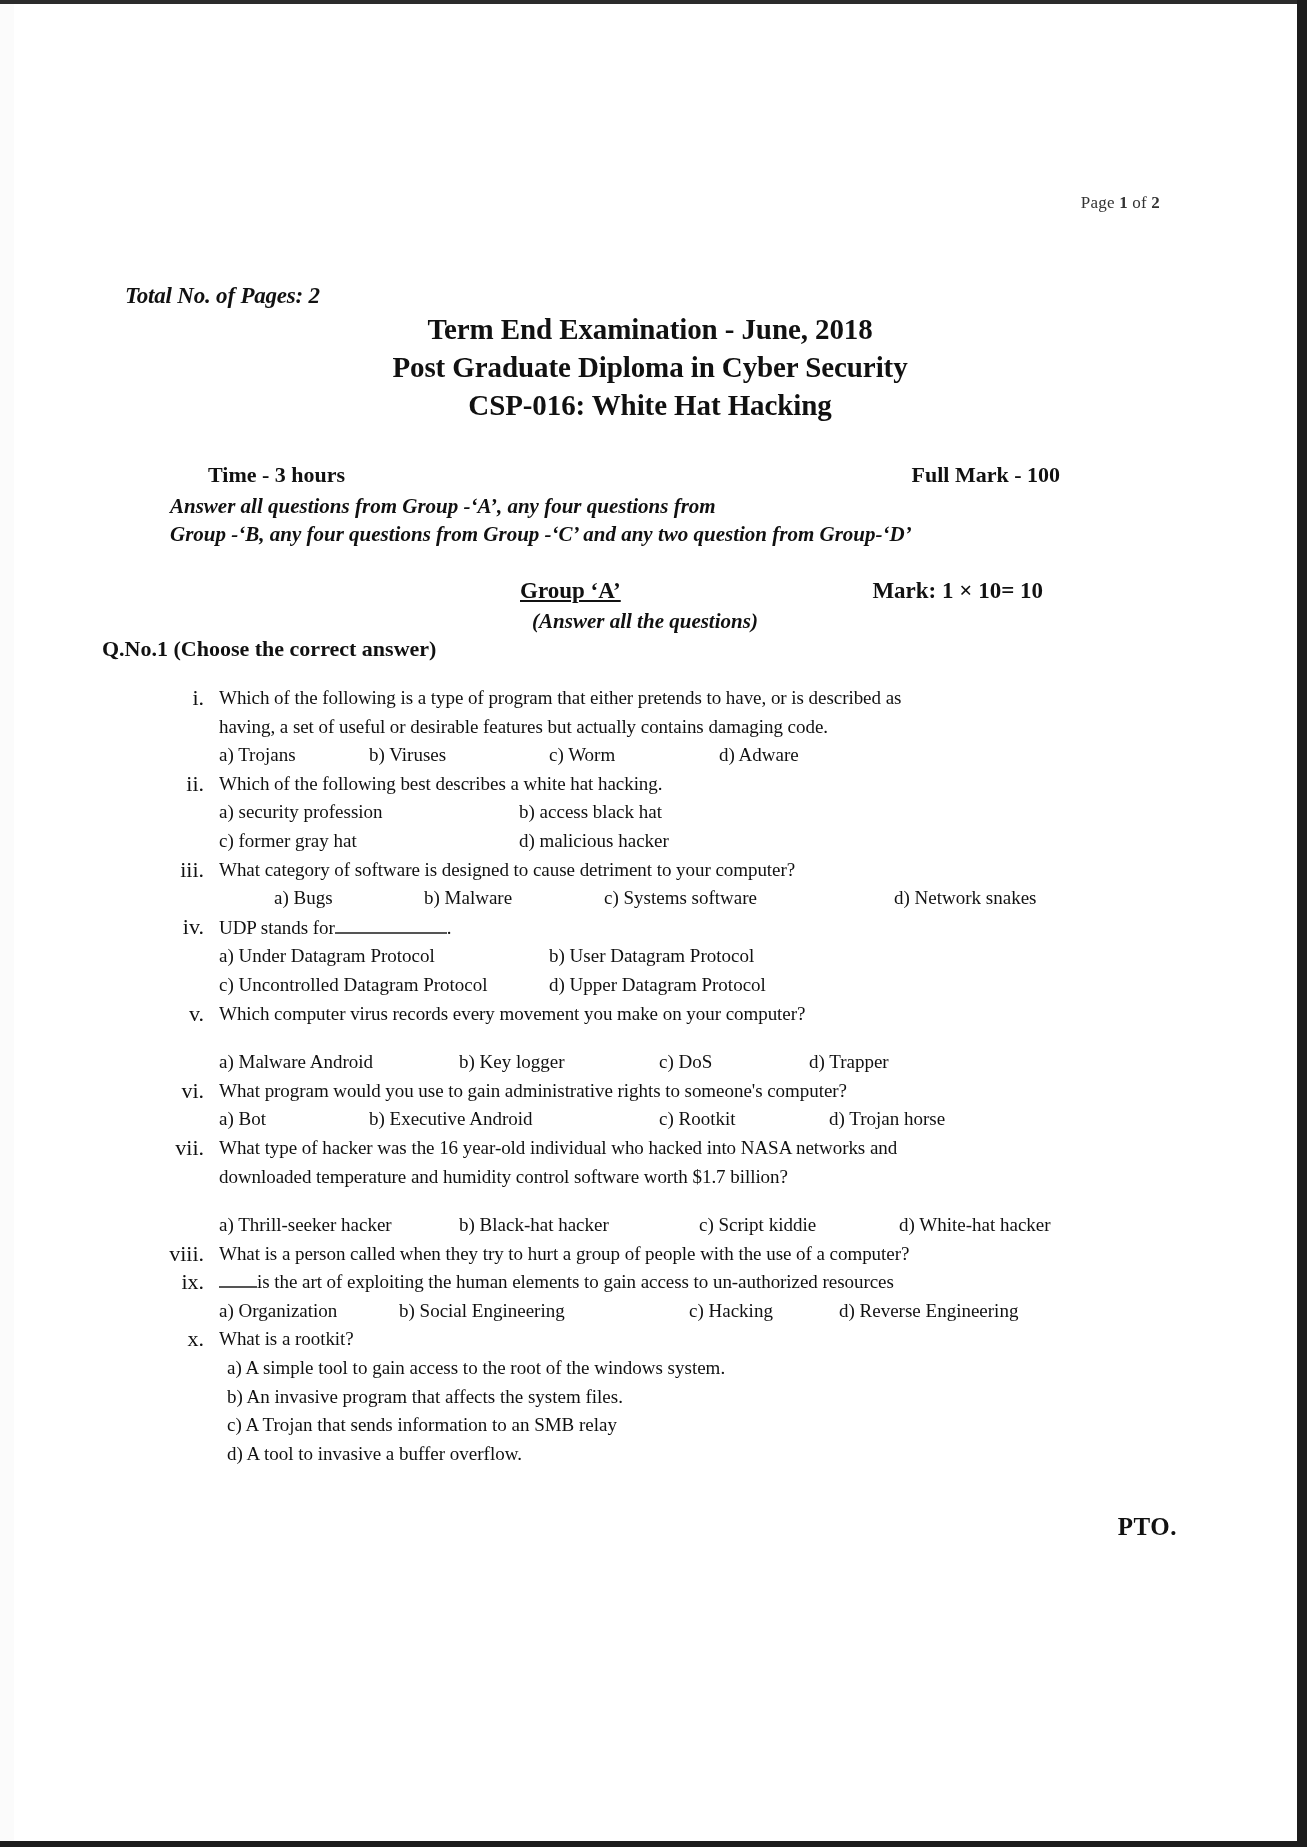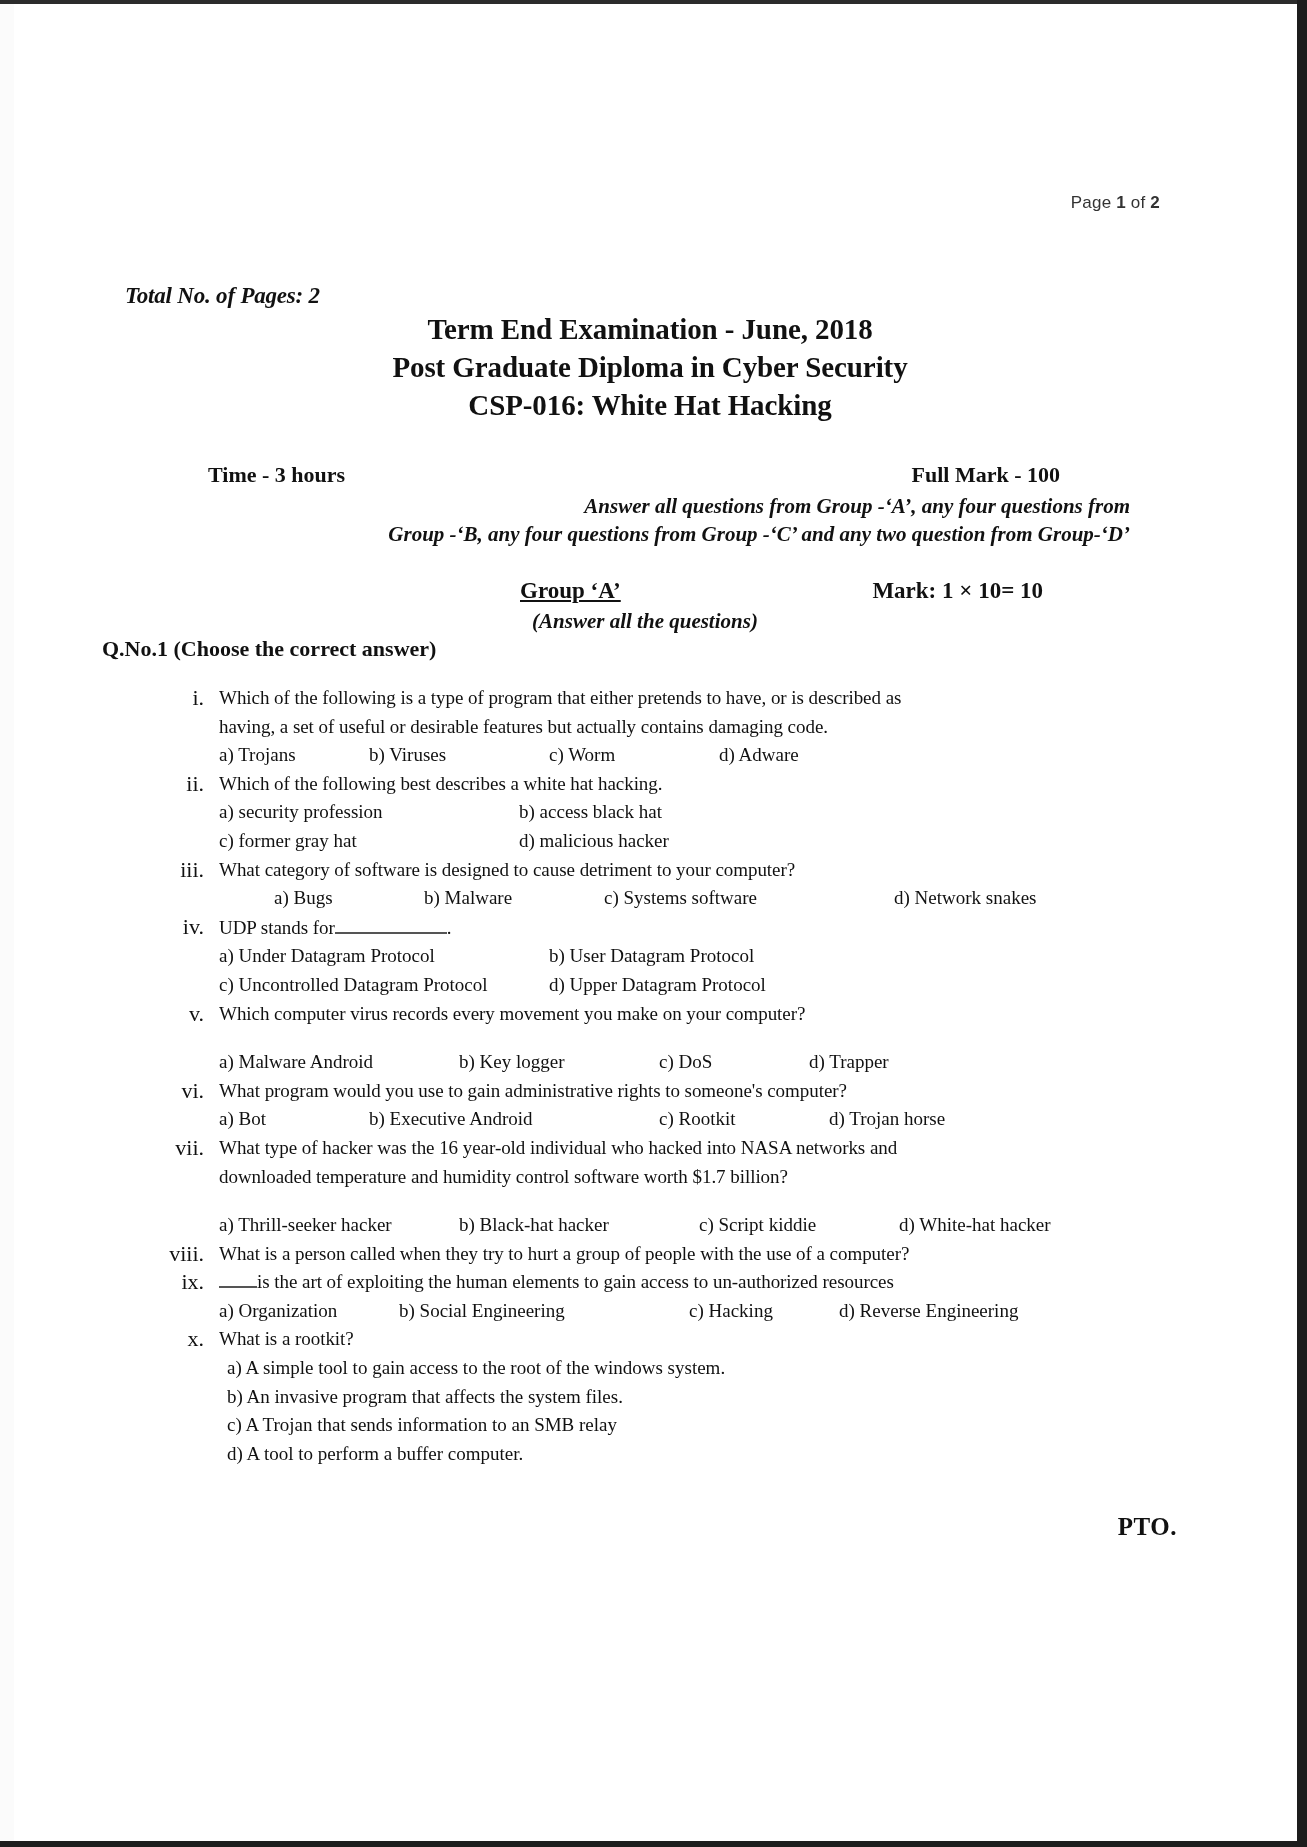--- a/index.html
+++ b/index.html
@@ -50,21 +50,21 @@
     width: 1297px;
     height: 1847px;
   }
 
   .running-head {
     position: absolute;
     left: 0;
     top: 193px;
     width: 1160px;
     text-align: right;
-    font-family: Liberation Sans, sans-serif;
+    font-family: Liberation Serif, serif;
     font-size: 17px;
     color: #333333;
     letter-spacing: 0.2px;
   }
   .running-head b { font-weight: 700; }
 
   .total-pages {
     position: absolute;
     left: 125px;
     top: 283px;
@@ -98,21 +98,21 @@
     justify-content: space-between;
     font-weight: 700;
     font-size: 22px;
   }
 
   .instructions {
     position: absolute;
     left: 170px;
     top: 492px;
     width: 960px;
-    text-align: right;
+    text-align: left;
     font-style: italic;
     font-weight: 700;
     font-size: 21px;
     line-height: 28px;
   }
 
   .group-row {
     position: absolute;
     left: 180px;
     top: 578px;
@@ -354,21 +354,21 @@
       </div>
     </div>
 
     <div class="q">
       <div class="q-num">x.</div>
       <div class="q-body">
         <div class="q-stem">What is a rootkit?</div>
         <div class="stack-opt">a) A simple tool to gain access to the root of the windows system.</div>
         <div class="stack-opt">b) An invasive program that affects the system files.</div>
         <div class="stack-opt">c) A Trojan that sends information to an SMB relay</div>
-        <div class="stack-opt">d) A tool to perform a buffer computer.</div>
+        <div class="stack-opt">d) A tool to invasive a buffer overflow.</div>
       </div>
     </div>
 
   </div>
 
   <div class="pto">PTO.</div>
 
 </div>
 
 </body></html>

